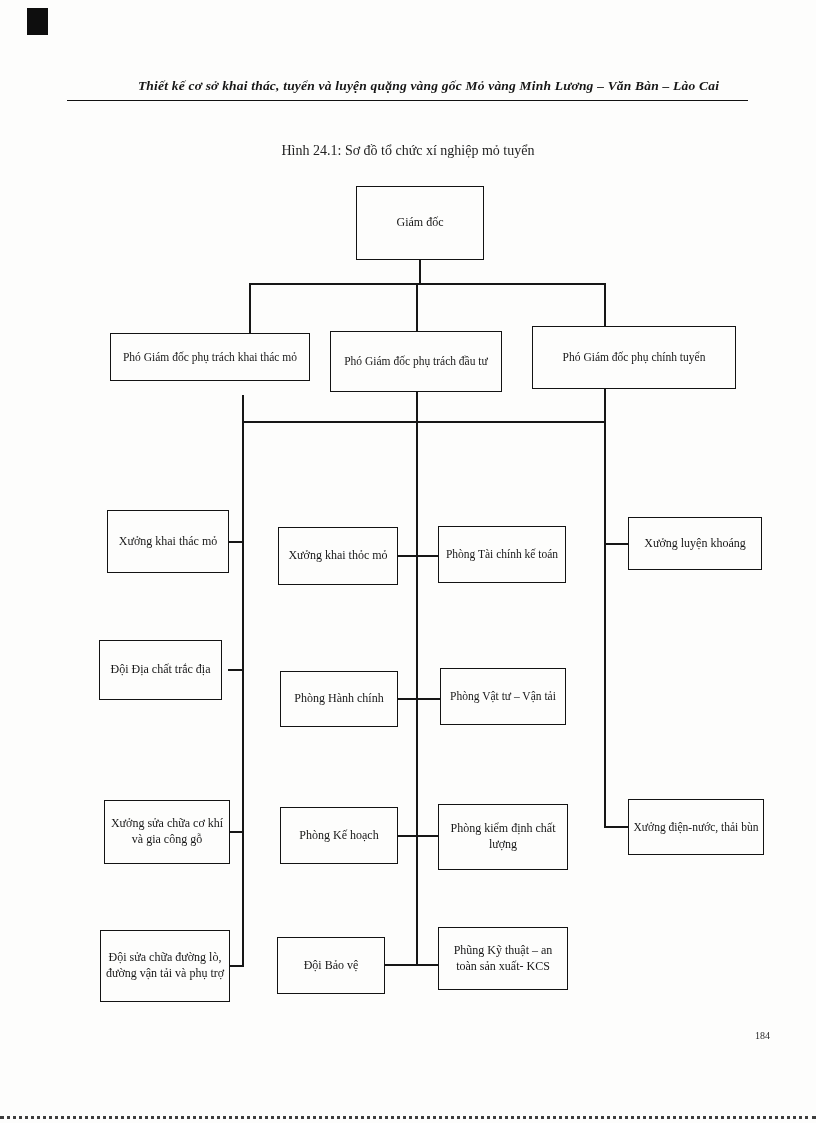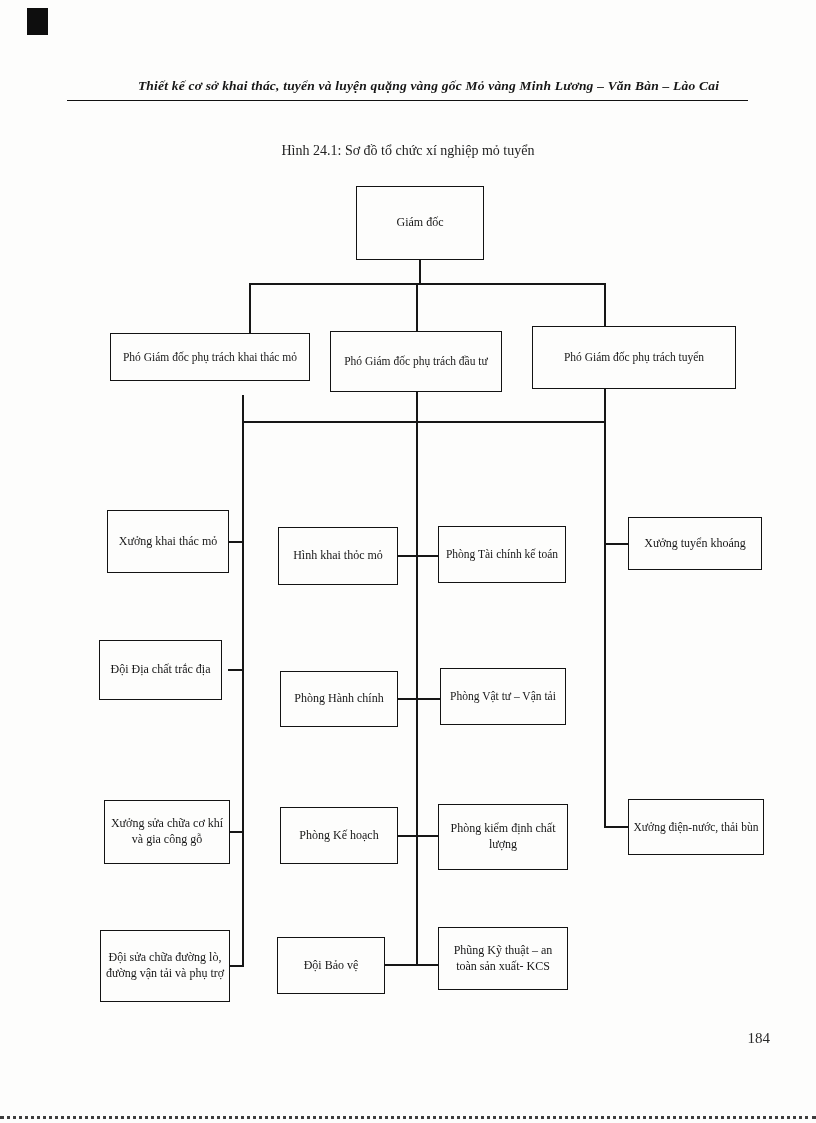--- a/index.html
+++ b/index.html
@@ -17,21 +17,21 @@
   }
   .header-rule { position:absolute; left:67px; top:100px; width:681px; height:0; border-top:1.6px solid #111; }
   .fig-caption { position:absolute; left:0; top:143px; width:816px; text-align:center; font-size:14px; color:#222; }
   .box {
     position:absolute; border:1.5px solid #131313; background:#fdfdfc;
     display:flex; align-items:center; justify-content:center;
     text-align:center; font-size:12px; line-height:1.3; padding:2px 3px; color:#171717;
   }
   .fs11 { font-size:11.5px; }
   .hline, .vline { position:absolute; background:#161616; }
-  .page-number { position:absolute; left:690px; top:1030px; width:80px; text-align:right; font-size:15px; color:#2a2a2a; }
+  .page-number { position:absolute; left:690px; top:1030px; width:80px; text-align:right; font-size:10px; color:#2a2a2a; }
   .bottom-dots { position:absolute; left:0; top:1116px; width:816px; height:0; border-top:3px dotted #3d3d3d; }
 </style>
 </head>
 <body>
 
 <div class="page">
 
   <div class="corner-mark"></div>
   <div class="bottom-dots"></div>
 
@@ -61,35 +61,35 @@
   <div class="hline" style="left:398px; top:835px; width:40px; height:2px;"></div>
   <div class="hline" style="left:385px; top:964px; width:53px; height:2px;"></div>
 
   <div class="hline" style="left:606px; top:543px; width:22px; height:2px;"></div>
   <div class="hline" style="left:606px; top:826px; width:22px; height:2px;"></div>
 
   <div class="box" style="left:356px; top:186px; width:128px; height:74px;">Giám đốc</div>
 
   <div class="box fs11" style="left:110px; top:333px; width:200px; height:48px;">Phó Giám đốc phụ trách khai thác mỏ</div>
   <div class="box fs11" style="left:330px; top:331px; width:172px; height:61px;">Phó Giám đốc phụ trách đầu tư</div>
-  <div class="box fs11" style="left:532px; top:326px; width:204px; height:63px;">Phó Giám đốc phụ trách tuyển</div>
+  <div class="box fs11" style="left:532px; top:326px; width:204px; height:63px;">Phó Giám đốc phụ chính tuyển</div>
 
   <div class="box" style="left:107px; top:510px; width:122px; height:63px;">Xưởng khai thác mỏ</div>
   <div class="box" style="left:99px; top:640px; width:123px; height:60px;">Đội Địa chất trắc địa</div>
   <div class="box" style="left:104px; top:800px; width:126px; height:64px;">Xưởng sửa chữa cơ khí và gia công gỗ</div>
   <div class="box" style="left:100px; top:930px; width:130px; height:72px;">Đội sửa chữa đường lò, đường vận tải và phụ trợ</div>
 
-  <div class="box" style="left:278px; top:527px; width:120px; height:58px;">Hình khai thỏc mỏ</div>
+  <div class="box" style="left:278px; top:527px; width:120px; height:58px;">Xưởng khai thỏc mỏ</div>
   <div class="box" style="left:280px; top:671px; width:118px; height:56px;">Phòng Hành chính</div>
   <div class="box" style="left:280px; top:807px; width:118px; height:57px;">Phòng Kế hoạch</div>
   <div class="box" style="left:277px; top:937px; width:108px; height:57px;">Đội Bảo vệ</div>
 
   <div class="box fs11" style="left:440px; top:668px; width:126px; height:57px;">Phòng Vật tư – Vận tải</div>
   <div class="box fs11" style="left:438px; top:526px; width:128px; height:57px;">Phòng Tài chính kế toán</div>
   <div class="box" style="left:438px; top:804px; width:130px; height:66px;">Phòng kiểm định chất lượng</div>
   <div class="box" style="left:438px; top:927px; width:130px; height:63px;text-align:center;">Phũng Kỹ thuật – an toàn sản xuất- KCS</div>
 
-  <div class="box" style="left:628px; top:517px; width:134px; height:53px;">Xưởng tuyển khoáng</div>
+  <div class="box" style="left:628px; top:517px; width:134px; height:53px;">Xưởng luyện khoáng</div>
   <div class="box fs11" style="left:628px; top:799px; width:136px; height:56px;">Xưởng điện-nước, thải bùn</div>
 
   <div class="page-number">184</div>
 
 </div>
 
 </body></html>

